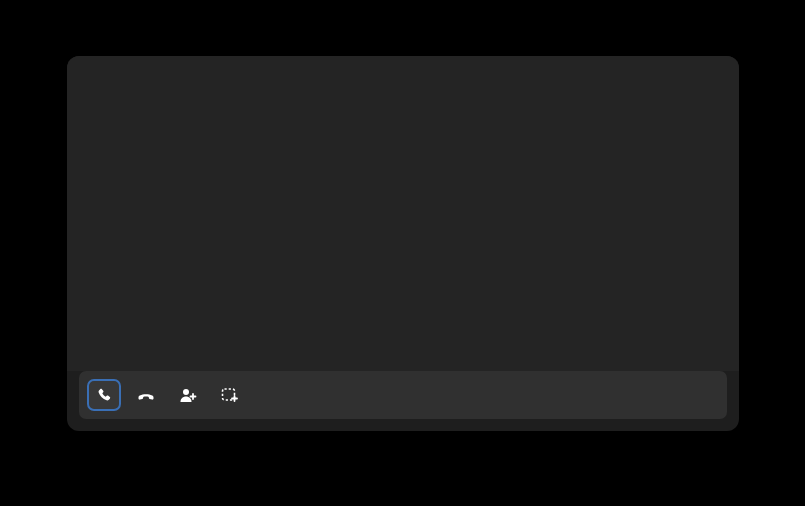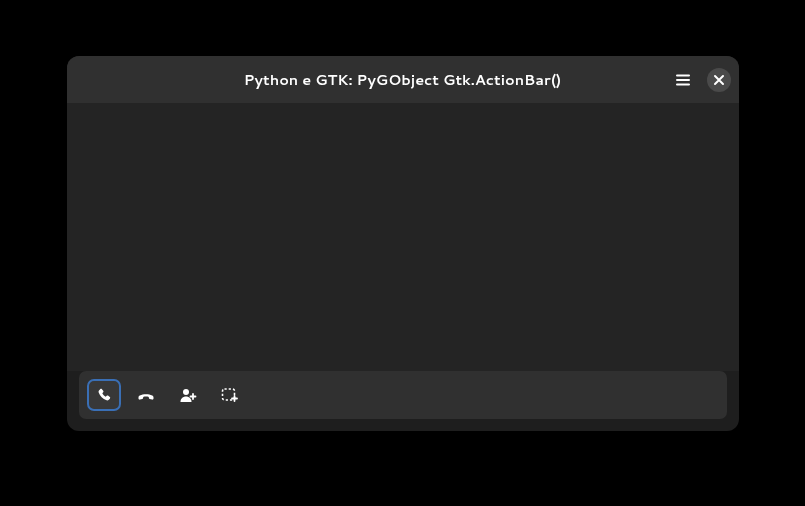--- a/index.html
+++ b/index.html
@@ -92,35 +92,20 @@
     border: 2px solid #3a6fb5;
     background: rgba(255,255,255,0.04);
   }
   .abtn svg { display: block; }
 </style>
 </head>
 <body>
 
 <div class="window">
 
-  <div class="headerbar">
-    <div class="headerbar-title">Python e GTK: PyGObject Gtk.ActionBar()</div>
-    <div class="headerbar-end">
-      <div class="hbtn">
-        <svg width="16" height="16" viewBox="0 0 16 16">
-          <path d="M2 3.5h12M2 8h12M2 12.5h12" stroke="#ffffff" stroke-width="2" stroke-linecap="round"></path>
-        </svg>
-      </div>
-      <div class="hbtn close">
-        <svg width="12" height="12" viewBox="0 0 12 12">
-          <path d="M2 2l8 8M10 2l-8 8" stroke="#ffffff" stroke-width="2" stroke-linecap="round"></path>
-        </svg>
-      </div>
-    </div>
-  </div>
 
   <div class="content"></div>
 
   <div class="actionbar">
 
     <div class="abtn active">
       <svg width="16" height="16" viewBox="0 0 16 16">
         <path fill="#ffffff" d="M4.2 2.2c.5-.5 1.3-.5 1.7 0l1.3 1.5c.4.4.4 1.1 0 1.6L6.3 6.3c.7 1.5 1.9 2.7 3.4 3.4l1-0.9c.5-.4 1.2-.4 1.6 0l1.5 1.3c.5.4.5 1.2 0 1.7l-1 1c-.6.6-1.5.8-2.3.5C6.8 12.1 3.9 9.2 2.7 5.5c-.3-.8-.1-1.7.5-2.3l1-1z"></path>
       </svg>
     </div>

